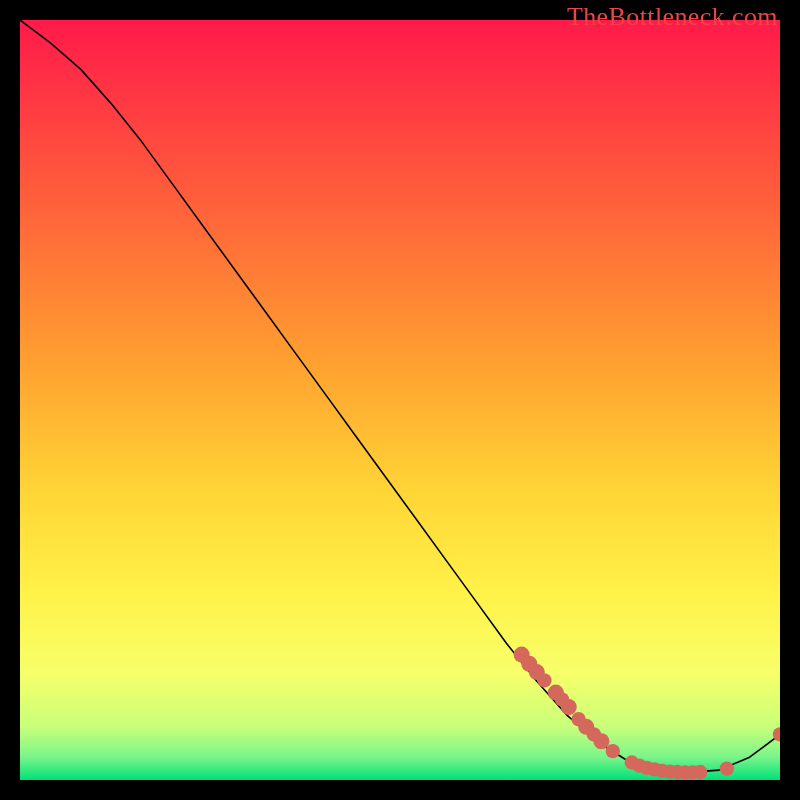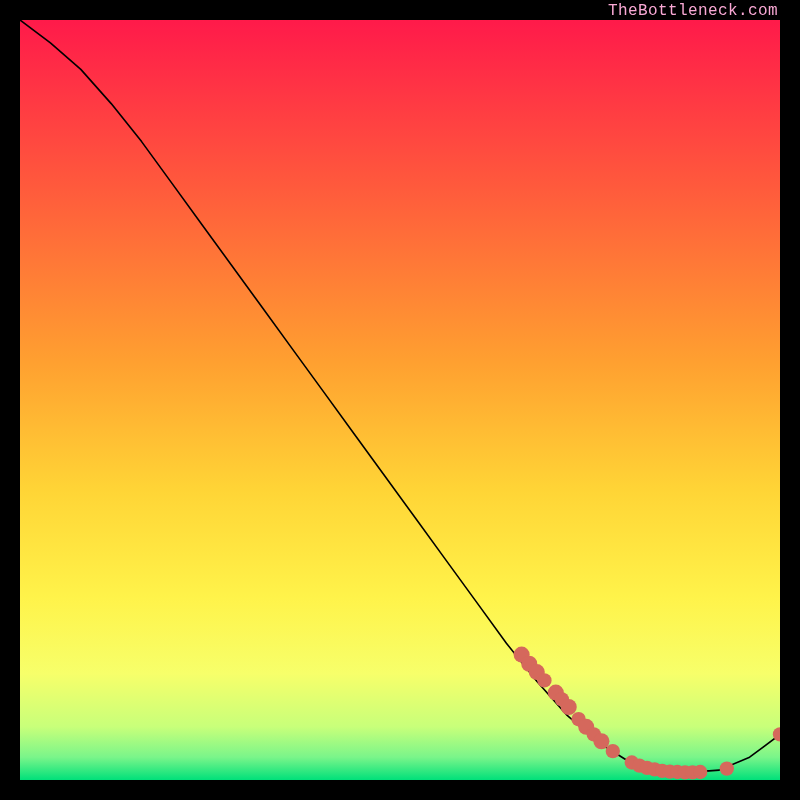--- a/index.html
+++ b/index.html
@@ -19,24 +19,24 @@
     position: absolute;
     left: 20px;
     top: 20px;
     width: 760px;
     height: 760px;
   }
   .watermark {
     position: absolute;
     top: 2px;
     right: 22px;
-    font-family: Liberation Mono, monospace;
-    font-size: 16px;
+    font-family: Liberation Serif, serif;
+    font-size: 26px;
     letter-spacing: 0.4px;
-    color: #f9a8d4;
+    color: #ef4444;
     z-index: 5;
     user-select: none;
   }
   svg.curve {
     position: absolute;
     left: 0;
     top: 0;
     width: 760px;
     height: 760px;
     z-index: 3;

